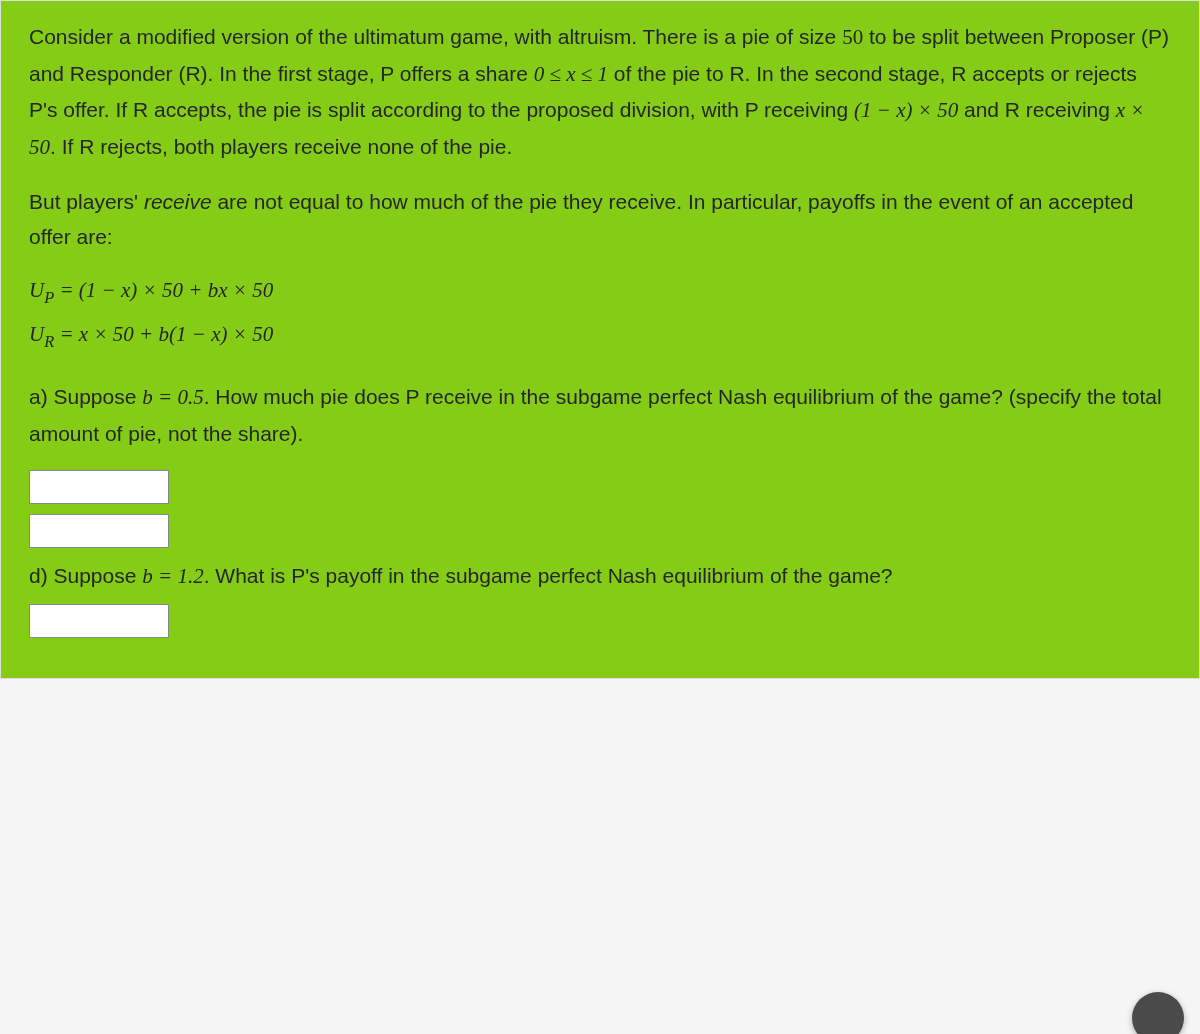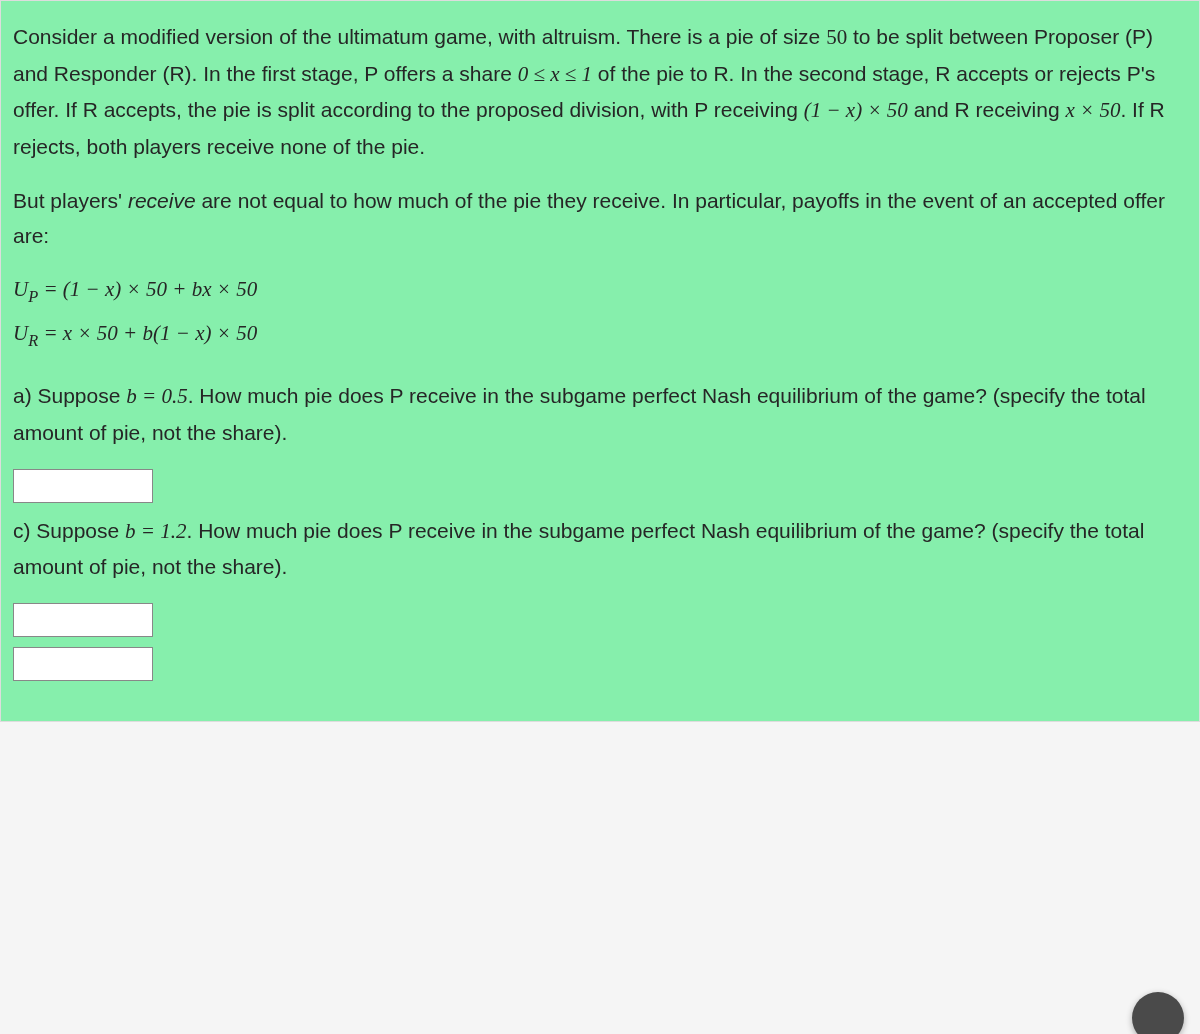--- a/index.html
+++ b/index.html
@@ -3,24 +3,24 @@
 <meta charset="utf-8">
 <style>
   body {
     margin: 0;
     padding: 0;
     background: #f5f5f5;
     font-family: Arial, Helvetica, sans-serif;
   }
   .page {
     width: 1200px;
-    background: #86efac;
+    background: #84cc16;
     border: 1px solid #ddd;
     box-sizing: border-box;
-    padding: 18px 28px 30px 12px;
+    padding: 18px 28px 30px 28px;
     font-size: 21px;
     line-height: 1.7;
     color: #262626;
   }
   .para {
     margin: 0 0 18px 0;
   }
   .para.eq {
     margin: 16px 0 6px 0;
   }
@@ -88,25 +88,25 @@
 
   <div class="qblock">
     <p class="para">
       <span>a) Suppose </span><span class="math mi">b = 0.5</span><span>. How much pie does P receive in the subgame perfect Nash equilibrium of the game? (specify the total amount of pie, not the share).</span>
     </p>
     <input type="text" class="answer-input" value="" style="">
   </div>
 
 
   <div class="qblock">
-    <p class="para">
-      <span>c) Suppose </span><span class="math mi">b = 1.2</span><span>. How much pie does P receive in the subgame perfect Nash equilibrium of the game? (specify the total amount of pie, not the share).</span>
-    </p>
     <input type="text" class="answer-input" value="" style="">
   </div>
 
   <div class="qblock">
+    <p class="para" style="margin-bottom:10px">
+      <span>d) Suppose </span><span class="math mi">b = 1.2</span><span>. What is P's payoff in the subgame perfect Nash equilibrium of the game?</span>
+    </p>
     <input type="text" class="answer-input" value="" style="">
   </div>
 
 </div>
 
 <div class="fab"></div>
 
 </body></html>

